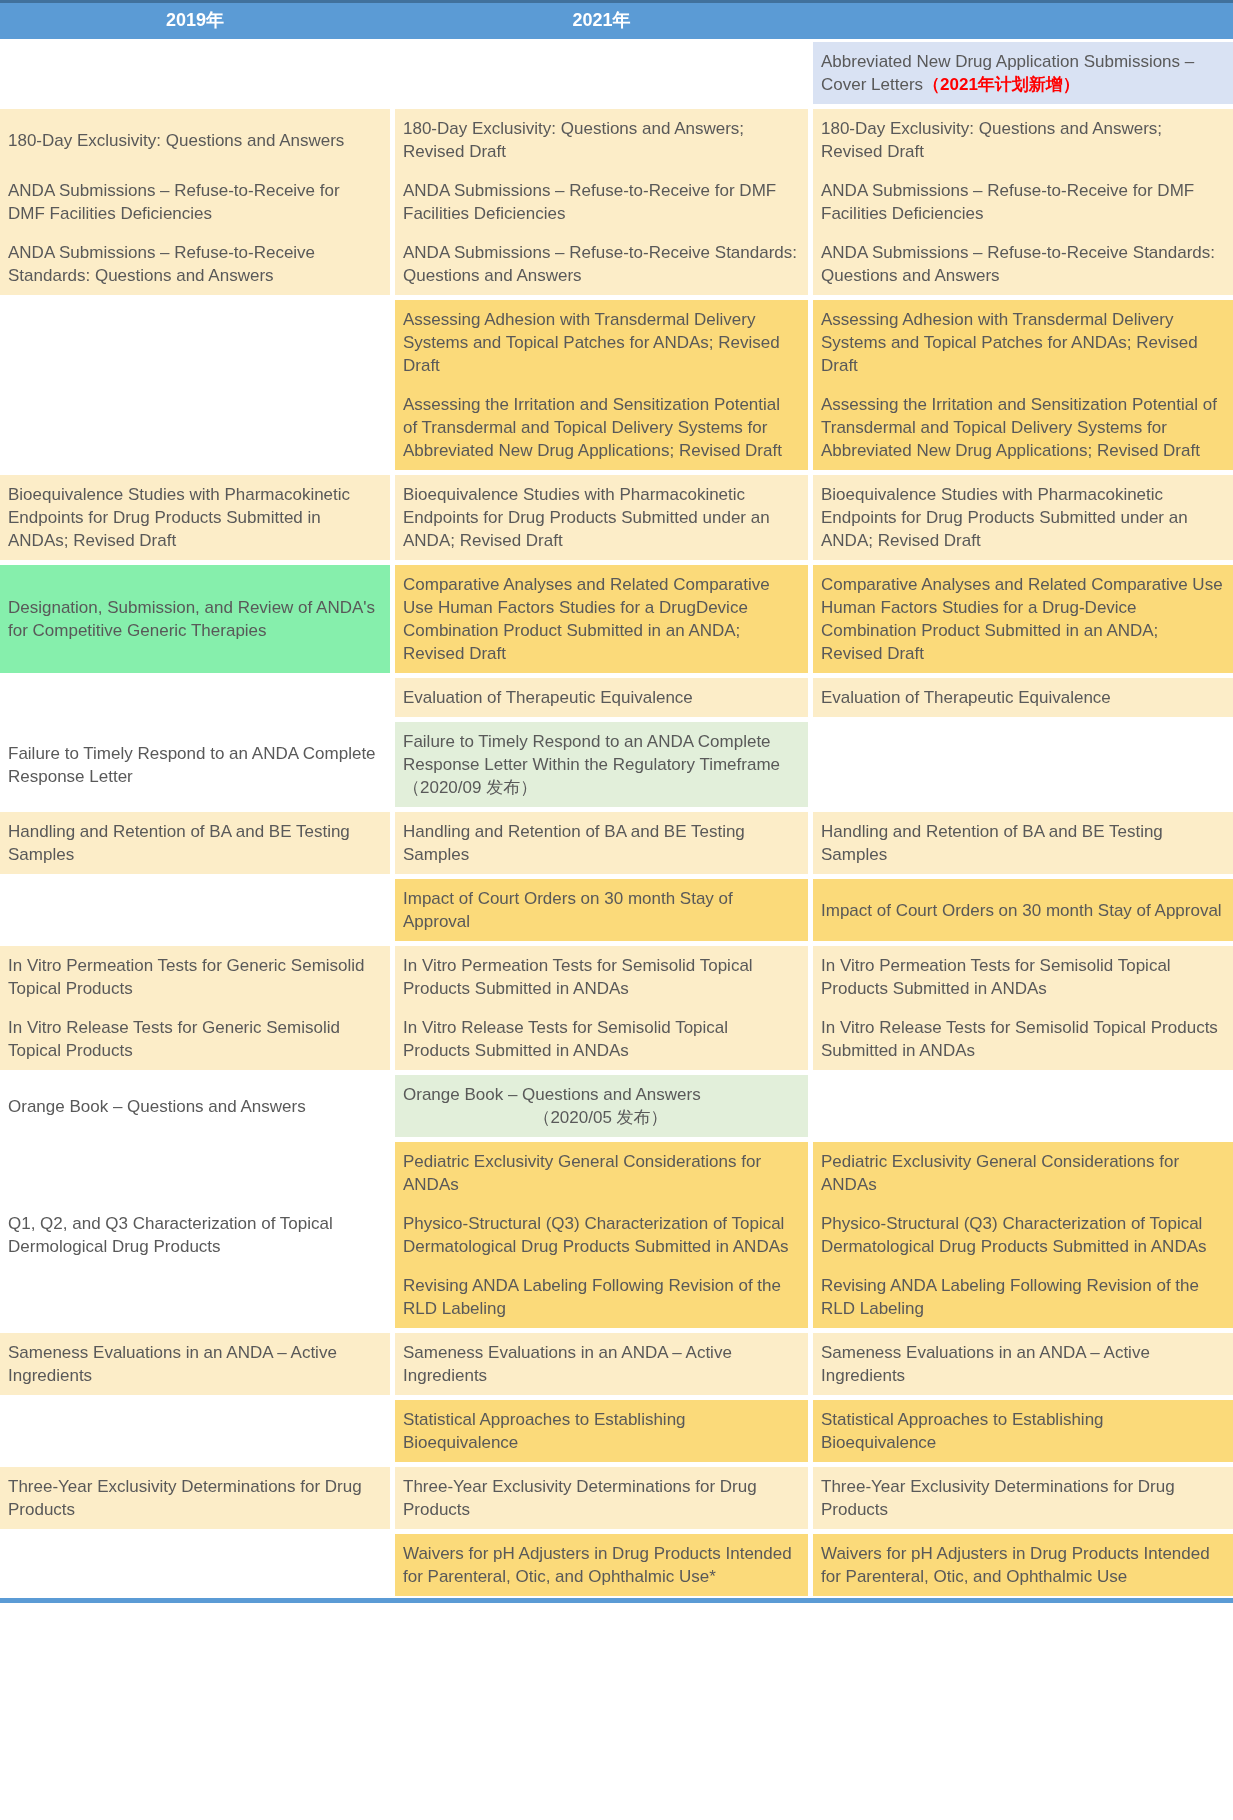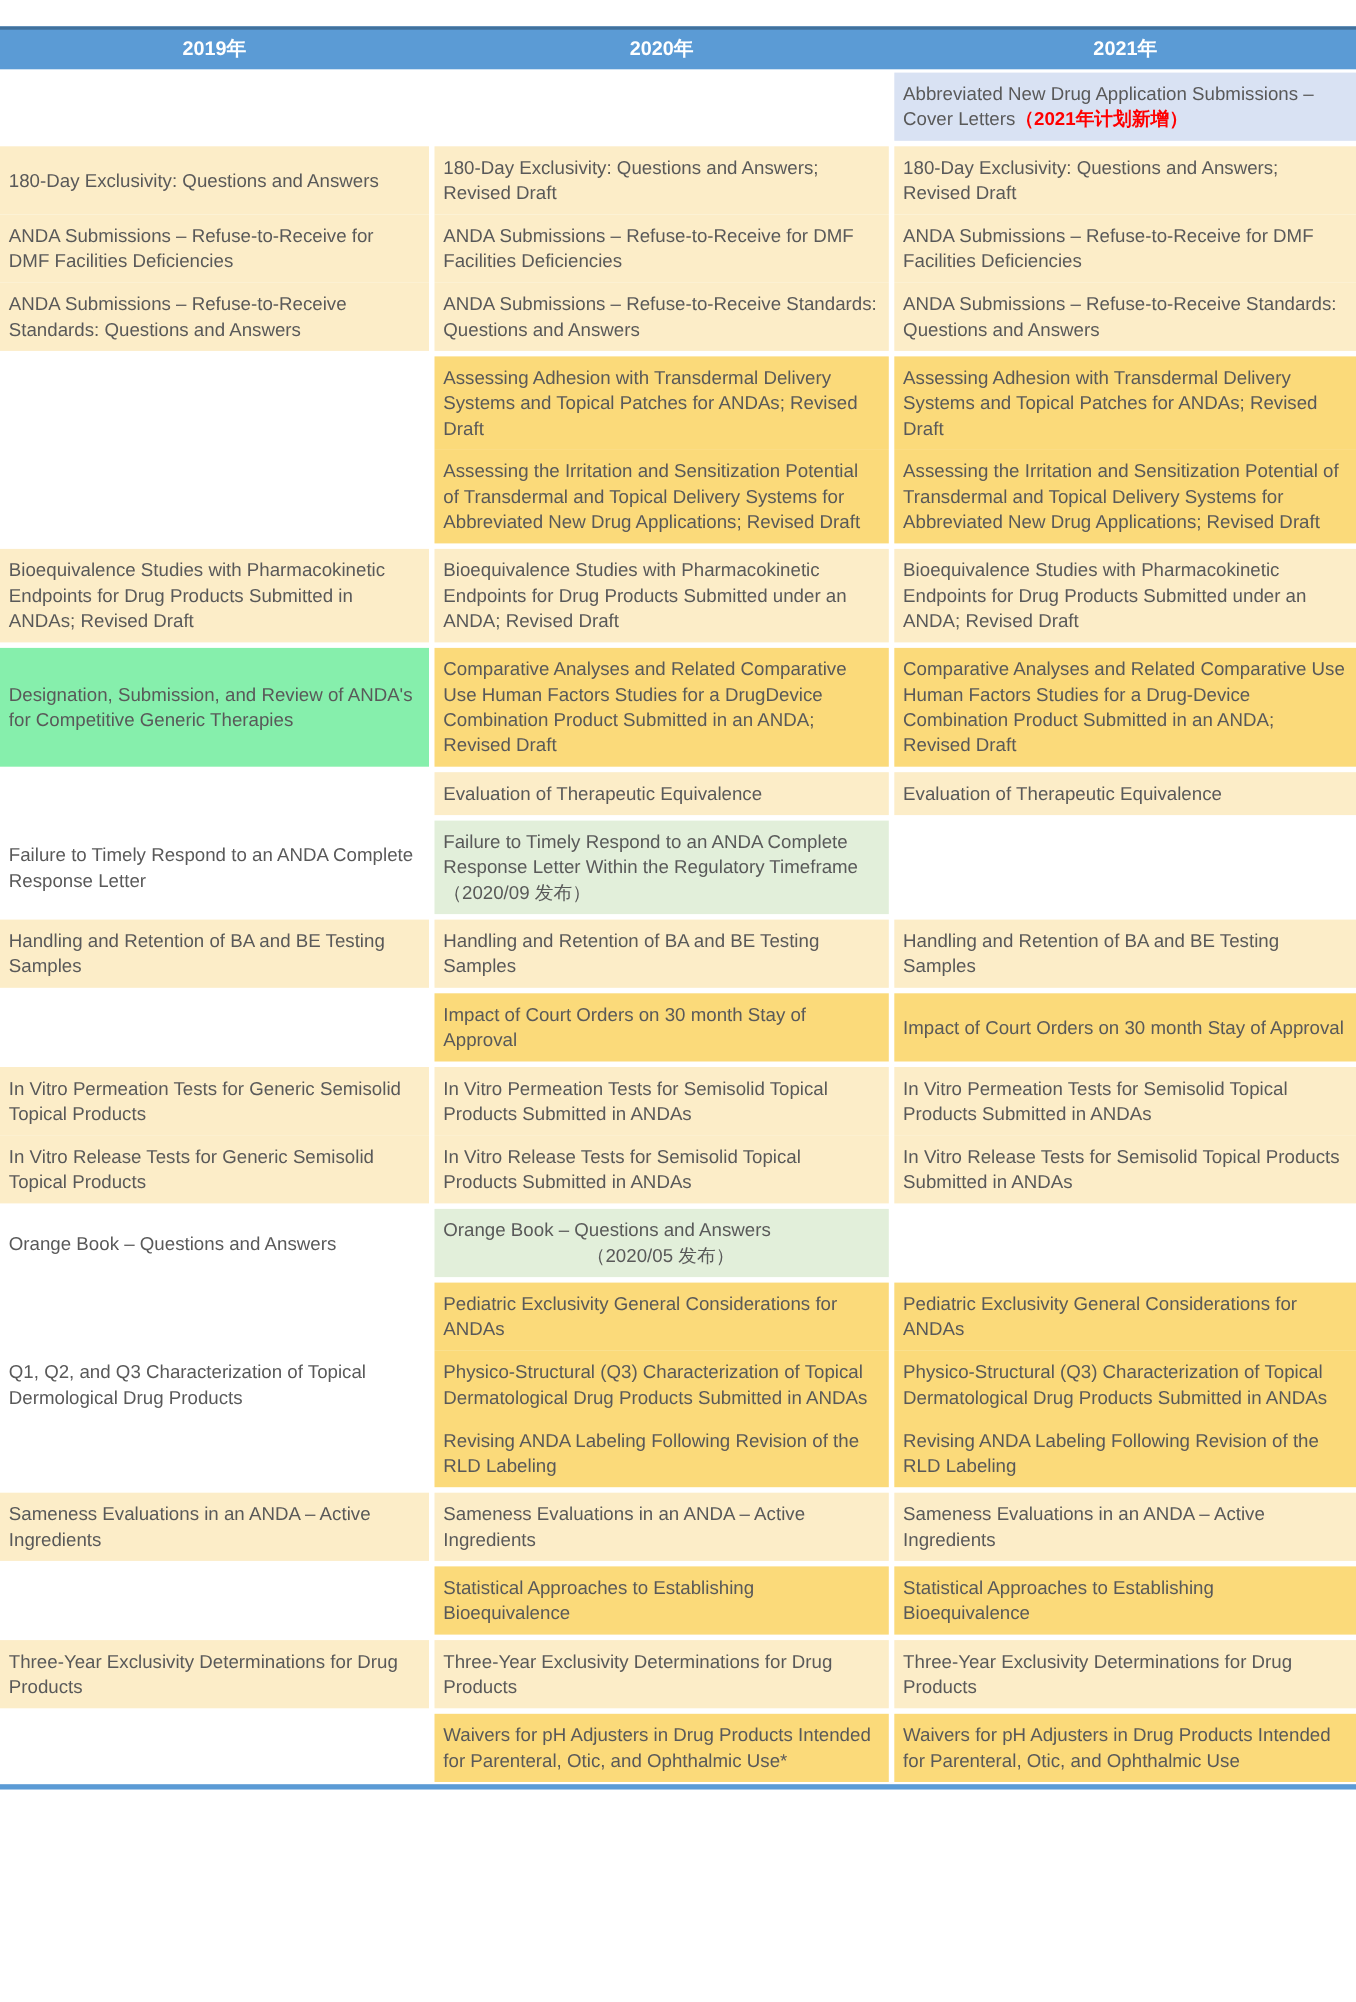--- a/index.html
+++ b/index.html
@@ -48,25 +48,24 @@
   .suffix-red { font-weight: bold; }
   .newline { display: block; text-align: center; }
   .bottom-bar {
     height: 5px;
     margin-top: 2px;
   }
 </style>
 </head>
 <body>
 
-<div class="page" style="color: rgb(89, 89, 89); margin-top: 24px;">
+<div class="page" style="color: rgb(89, 89, 89);">
 
   <div class="header" style="background: rgb(91, 155, 213); border-top-color: rgb(65, 113, 156);">
     <div class="hcell">2019年</div>
-    <div class="hcell">2020年</div>
     <div class="hcell">2021年</div>
   </div>
 
   <div class="grid" id="guidance-grid">
       <div class="cell" style="grid-area: 1 / 1; background: rgb(255, 255, 255);">
         <div class="txt"><span></span></div>
       </div>
       <div class="cell" style="grid-area: 1 / 2; background: rgb(255, 255, 255);">
         <div class="txt"><span></span></div>
       </div>

